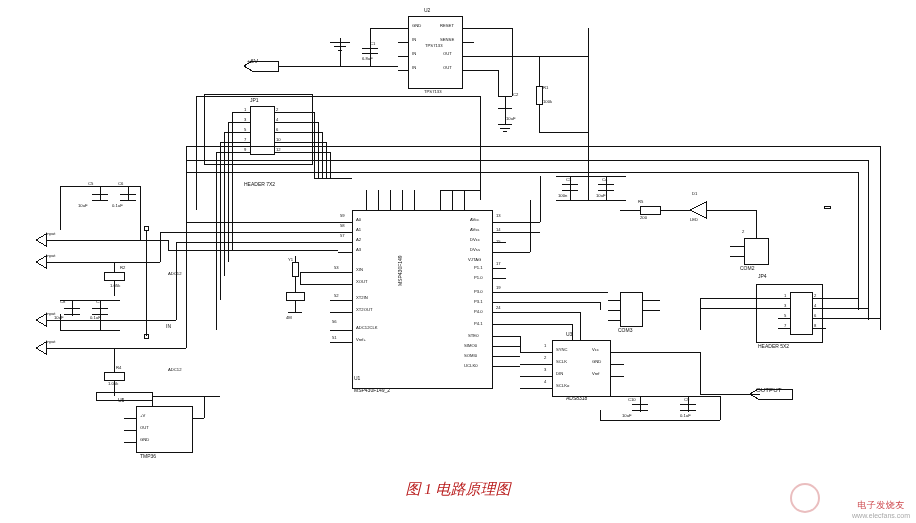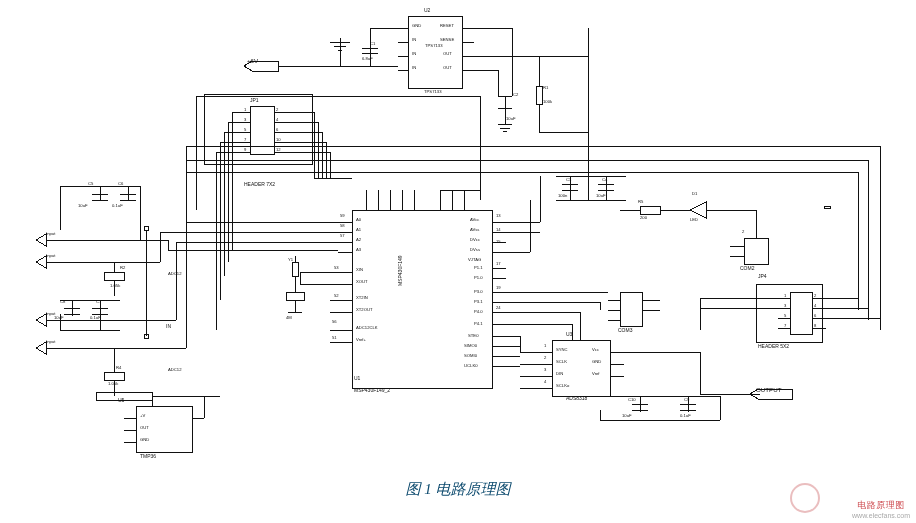--- a/index.html
+++ b/index.html
@@ -3,21 +3,21 @@
 <meta charset="utf-8">
 <style>
   html,body{margin:0;padding:0;background:#ffffff;}
   body{width:916px;height:523px;overflow:hidden;font-family:"Liberation Sans",sans-serif;}
   #root{position:relative;width:916px;height:523px;background:#fff;}
   svg.sheet{position:absolute;left:0;top:0;width:916px;height:523px;}
   .lbl{position:absolute;font-family:"Liberation Sans",sans-serif;color:#111;white-space:nowrap;line-height:1;}
   .t4{font-size:4.2px;}
   .t5{font-size:5px;}
   .t6{font-size:6.2px;}
-  .caption{position:absolute;left:0;top:480px;width:916px;text-align:center;font-size:15px;font-style:italic;color:#0c4a6e;font-family:"Liberation Serif",serif;}
+  .caption{position:absolute;left:0;top:480px;width:916px;text-align:center;font-size:15px;font-style:italic;color:#b91c1c;font-family:"Liberation Serif",serif;}
   .wm{position:absolute;right:6px;bottom:4px;text-align:center;opacity:.85;}
   .wm .wtxt{font-size:9px;color:#c4262c;letter-spacing:.5px;}
   .wm .wsub{font-size:7px;color:#999;}
   .wmcircle{position:absolute;right:96px;bottom:10px;width:26px;height:26px;border:2px solid #d8888b;border-radius:50%;opacity:.55;}
 </style>
 </head>
 <body>
 
 <div id="root">
 
@@ -487,17 +487,17 @@
   <div class="lbl t4" style="left:814px;top:294px;">2</div>
   <div class="lbl t4" style="left:814px;top:304px;">4</div>
   <div class="lbl t4" style="left:814px;top:314px;">6</div>
   <div class="lbl t4" style="left:814px;top:324px;">8</div>
   <div class="lbl t5" style="left:758px;top:344px;">HEADER 5X2</div>
 
   <div class="caption">图 1 电路原理图</div>
 
   <div class="wmcircle"></div>
   <div class="wm">
-    <div class="wtxt">电路原理图</div>
+    <div class="wtxt">电子发烧友</div>
     <div class="wsub">www.elecfans.com</div>
   </div>
 
 </div>
 
 </body></html>

